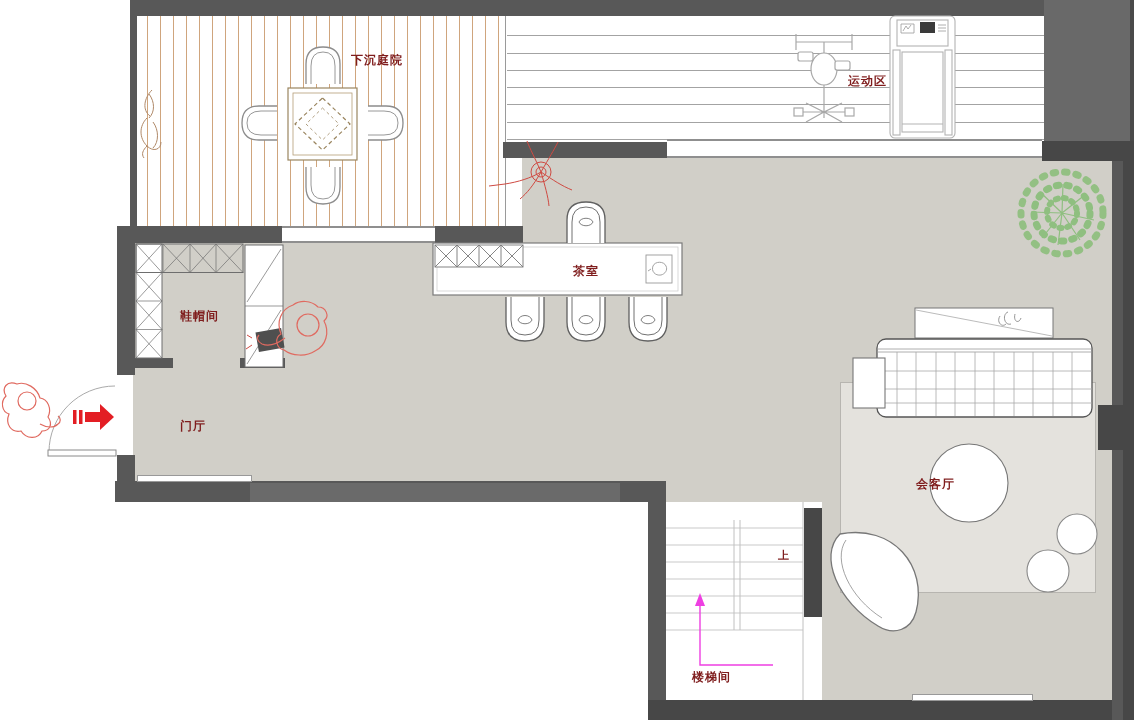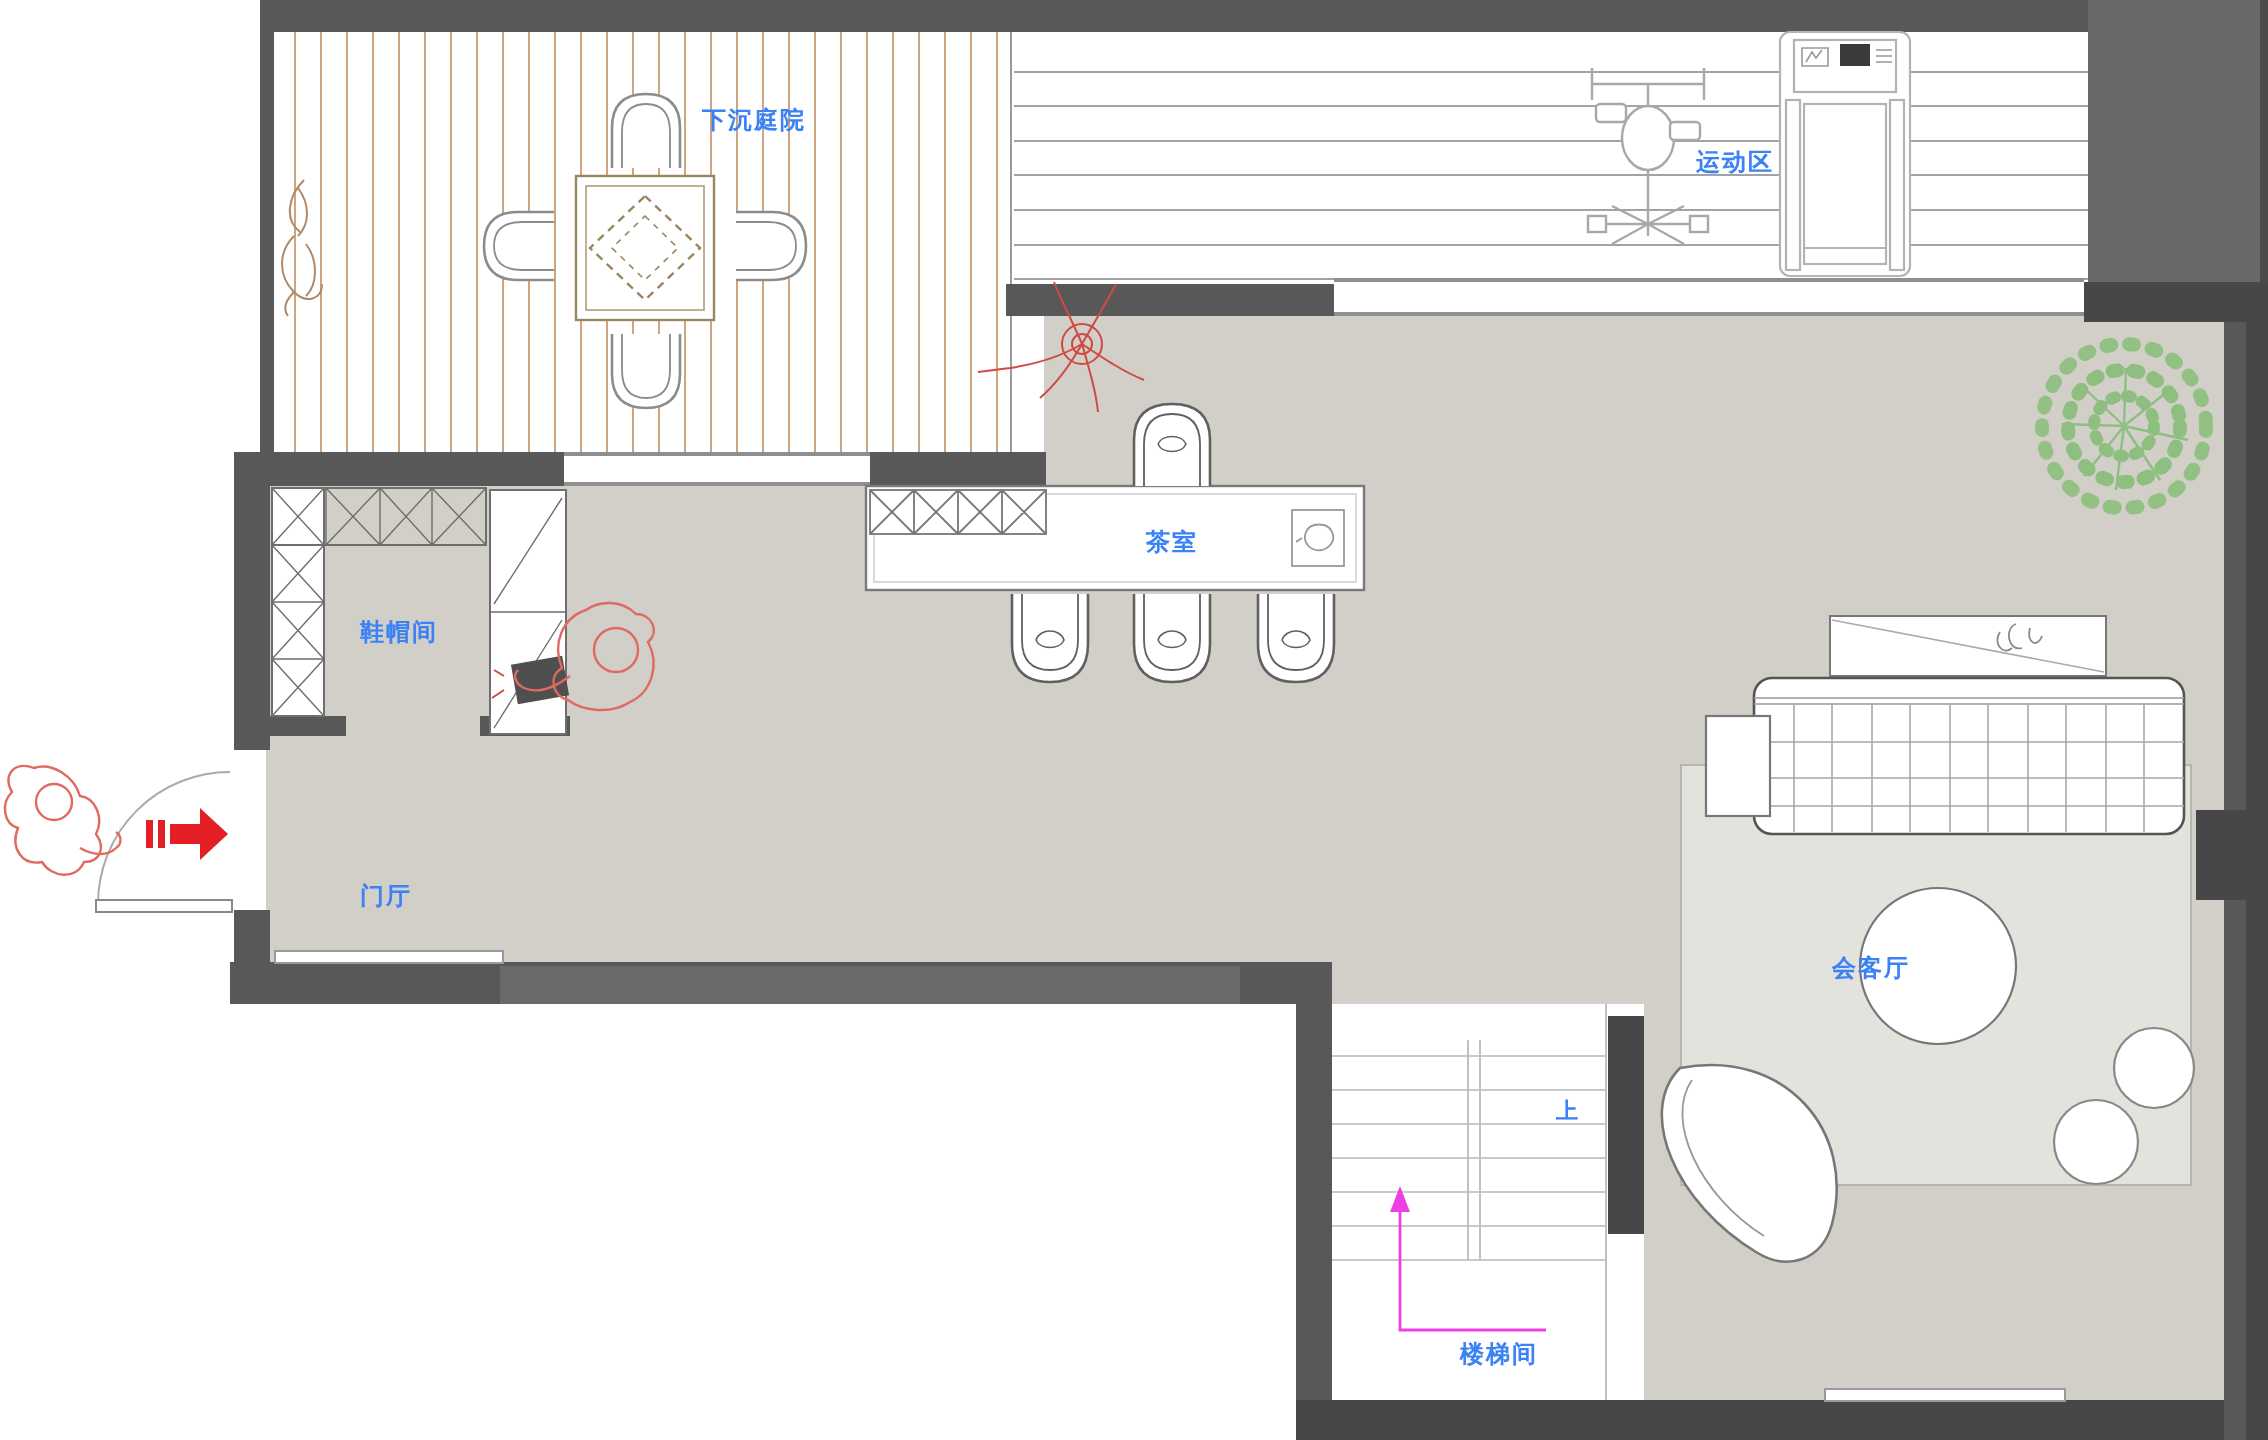--- a/index.html
+++ b/index.html
@@ -12,21 +12,21 @@
   .deck{position:absolute;background:#fff;
         background-image:repeating-linear-gradient(90deg,#fff 0,#fff 12px,#cfa57d 12px,#cfa57d 13px);
         border-right:1px solid #9a9a9a;box-sizing:border-box}
   .exfloor{position:absolute;background:#fff;
         background-image:repeating-linear-gradient(180deg,#fff 0,#fff 16.3px,#a3a3a3 16.3px,#a3a3a3 17.3px)}
   .glass{position:absolute;background:#fff;border-top:2px solid #8f8f8f;border-bottom:2px solid #8f8f8f;box-sizing:border-box}
   .sill{position:absolute;background:#fff;border:1px solid #999;box-sizing:border-box}
   .white{position:absolute;background:#fff}
   .rug{position:absolute;background:#e4e2dd;border:1px solid #b7b5b0;box-sizing:border-box}
   .grayblock{position:absolute;background:#696969;border-right:4px solid #4a4a4a;box-sizing:border-box}
-  .lbl{position:absolute;font-weight:bold;font-size:12px;color:#3b82f6;letter-spacing:1px;white-space:nowrap}
+  .lbl{position:absolute;font-weight:bold;font-size:12px;color:#7f1d1d;letter-spacing:1px;white-space:nowrap}
   .lbl.small{font-size:11px;letter-spacing:0}
   svg.overlay{position:absolute;left:0;top:0;pointer-events:none}
 </style>
 </head>
 <body>
 
 <div class="plan">
 
   <div class="deck" style="left:135px;top:16px;width:371px;height:211px"></div>
   <div class="exfloor" style="left:507px;top:19px;width:537px;height:121px"></div>
@@ -210,18 +210,18 @@
     <g>
       <path d="M773,665 H700 V604" stroke="#ee3fe2" stroke-width="1.4" fill="none"></path>
       <polygon points="695,606 705,606 700,593" fill="#ee3fe2"></polygon>
     </g>
   </svg>
 
   <div class="lbl" style="left:351px;top:52px">下沉庭院</div>
   <div class="lbl" style="left:848px;top:73px">运动区</div>
   <div class="lbl" style="left:573px;top:263px">茶室</div>
   <div class="lbl" style="left:180px;top:308px">鞋帽间</div>
-  <div class="lbl" style="left:180px;top:440px">门厅</div>
-  <div class="lbl" style="left:730px;top:669px">楼梯间</div>
+  <div class="lbl" style="left:180px;top:418px">门厅</div>
+  <div class="lbl" style="left:692px;top:669px">楼梯间</div>
   <div class="lbl" style="left:916px;top:476px">会客厅</div>
   <div class="lbl small" style="left:778px;top:548px">上</div>
 
 </div>
 
 </body></html>

